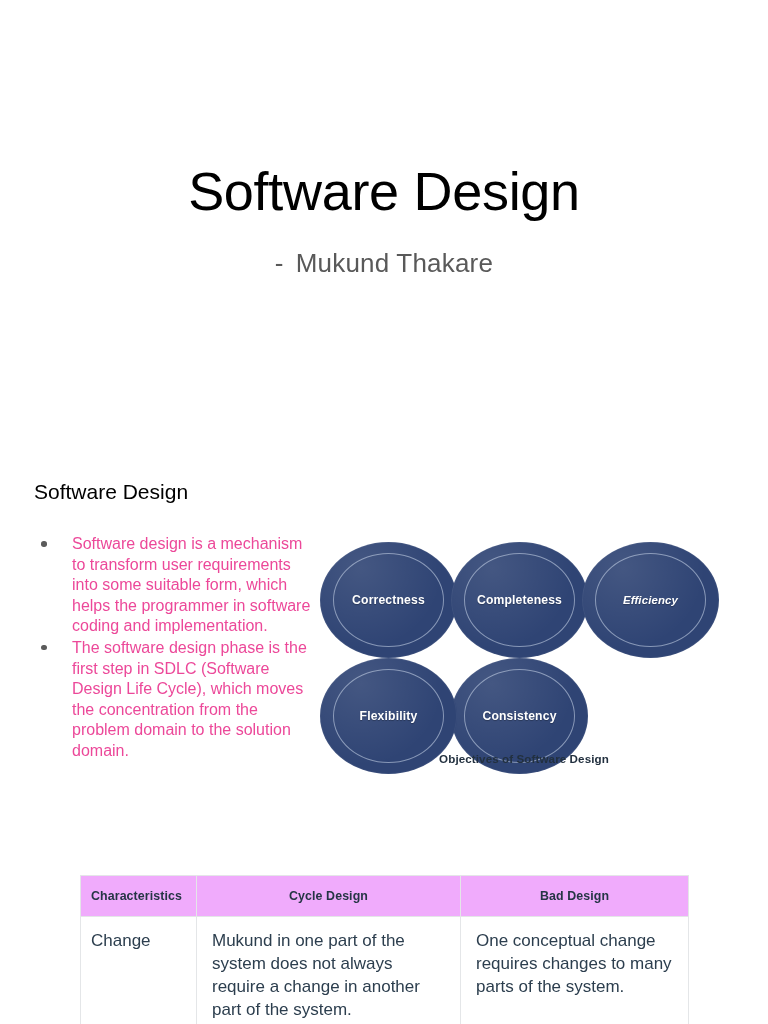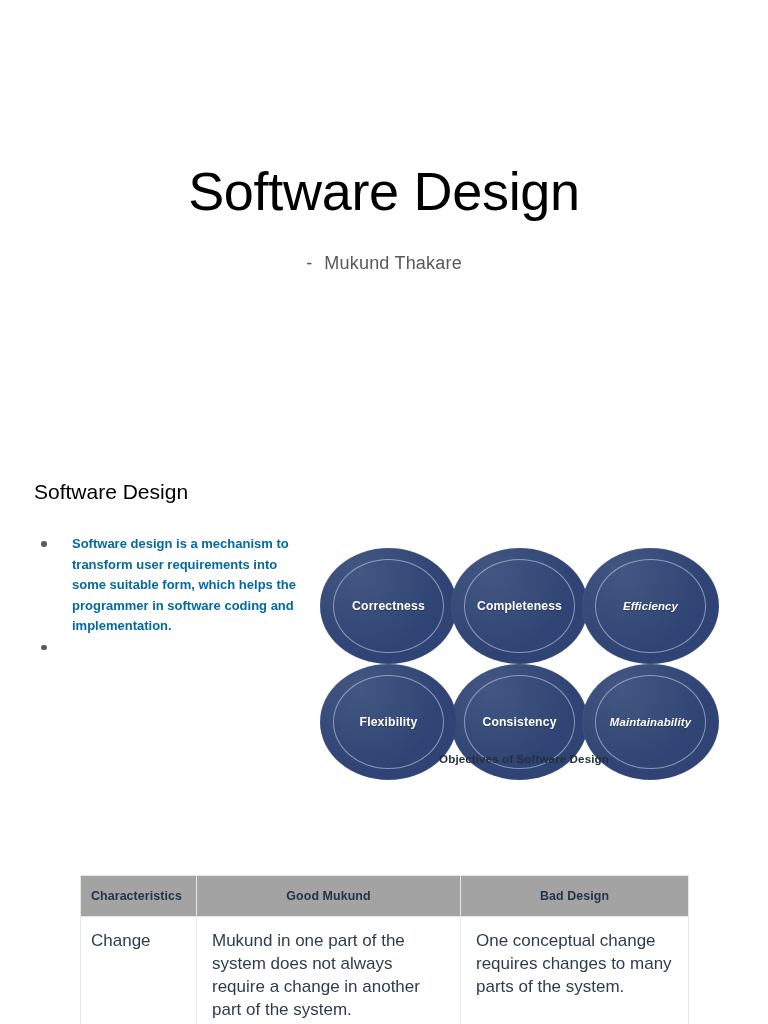--- a/index.html
+++ b/index.html
@@ -29,21 +29,21 @@
     font-family: "Liberation Sans", sans-serif;
     font-size: 54px;
     line-height: 66px;
     font-weight: 400;
     color: #000000;
     letter-spacing: -0.3px;
     margin: 0;
   }
   .deck-subtitle {
     font-family: "Liberation Sans", sans-serif;
-    font-size: 18px;
+    font-size: 26px;
     line-height: 34px;
     font-weight: 400;
     color: #595959;
     margin: 22px 0 0 0;
     letter-spacing: 0.2px;
   }
   .deck-subtitle .dash {
     margin-right: 12px;
   }
 
@@ -65,25 +65,24 @@
     left: 34px;
     top: 534px;
     width: 280px;
     margin: 0;
     padding: 0;
     list-style: none;
   }
   .bullet-item {
     position: relative;
     padding-left: 38px;
-    font-size: 13px;
+    font-size: 16px;
     line-height: 20.6px;
-    color: #0369a1;
+    color: #ec4899;
     margin: 0 0 1px 0;
-    font-weight: bold;
   }
   .bullet-item .dot {
     position: absolute;
     left: 7px;
     top: 7px;
     width: 5.5px;
     height: 5.5px;
     border-radius: 50%;
     background: #5b5b5b;
   }
@@ -92,21 +91,21 @@
   .diagram {
     position: absolute;
     left: 318px;
     top: 528px;
     width: 412px;
     height: 262px;
   }
   .oval-grid {
     position: absolute;
     left: 0;
-    top: 18px;
+    top: 12px;
     width: 412px;
     height: 230px;
   }
   .oval {
     position: absolute;
     width: 137px;
     height: 116px;
     border-radius: 50%;
     background:
       radial-gradient(circle at 30% 22%, rgba(255,255,255,0.10), rgba(255,255,255,0) 62%),
@@ -168,21 +167,21 @@
     table-layout: fixed;
     background: #ffffff;
   }
   .comparison-table th,
   .comparison-table td {
     border: 1px solid #e4e6e8;
     vertical-align: top;
     padding: 0;
   }
   .comparison-table thead th {
-    background: #a3a3a3;
+    background: #f0abfc;
     height: 40px;
     vertical-align: middle;
     font-size: 12.4px;
     font-weight: 700;
     color: #253545;
     letter-spacing: 0.1px;
   }
   .comparison-table thead th.col-characteristics {
     text-align: left;
     padding-left: 10px;
@@ -229,57 +228,55 @@
 
 <h2 class="section-heading">Software Design</h2>
 
 <ul class="bullet-list">
   <li class="bullet-item">
     <span class="dot"></span>
     <span>Software design is a mechanism to transform user requirements into some suitable form, which helps the programmer in software coding and implementation.</span>
   </li>
   <li class="bullet-item">
     <span class="dot"></span>
+    <span>The software design phase is the first step in SDLC (Software Design Life Cycle), which moves the concentration from the problem domain to the solution domain.</span>
   </li>
 </ul>
 
 <div class="diagram">
   <div class="oval-grid">
     <div class="oval r0 c0">
       <span class="oval-label">Correctness</span>
     </div>
     <div class="oval r0 c1">
       <span class="oval-label">Completeness</span>
     </div>
     <div class="oval r0 c2">
       <span class="oval-label">Efficiency</span>
     </div>
     <div class="oval r1 c1">
       <span class="oval-label">Consistency</span>
     </div>
     <div class="oval r1 c0">
       <span class="oval-label">Flexibility</span>
-    </div>
-    <div class="oval r1 c2">
-      <span class="oval-label">Maintainability</span>
     </div>
   </div>
   <div class="diagram-caption">Objectives of Software Design</div>
 </div>
 
 <table class="comparison-table">
   <colgroup>
     <col class="w-char">
     <col class="w-good">
     <col class="w-bad">
   </colgroup>
   <thead>
     <tr>
       <th class="col-characteristics">Characteristics</th>
-      <th class="col-good">Good Mukund</th>
+      <th class="col-good">Cycle Design</th>
       <th class="col-bad">Bad Design</th>
     </tr>
   </thead>
   <tbody>
     <tr>
       <td class="cell-characteristic">Change</td>
       <td class="cell-good">Mukund in one part of the system does not always require a change in another part of the system.</td>
       <td class="cell-bad">One conceptual change requires changes to many parts of the system.</td>
     </tr>
     <tr class="row-clipped">

